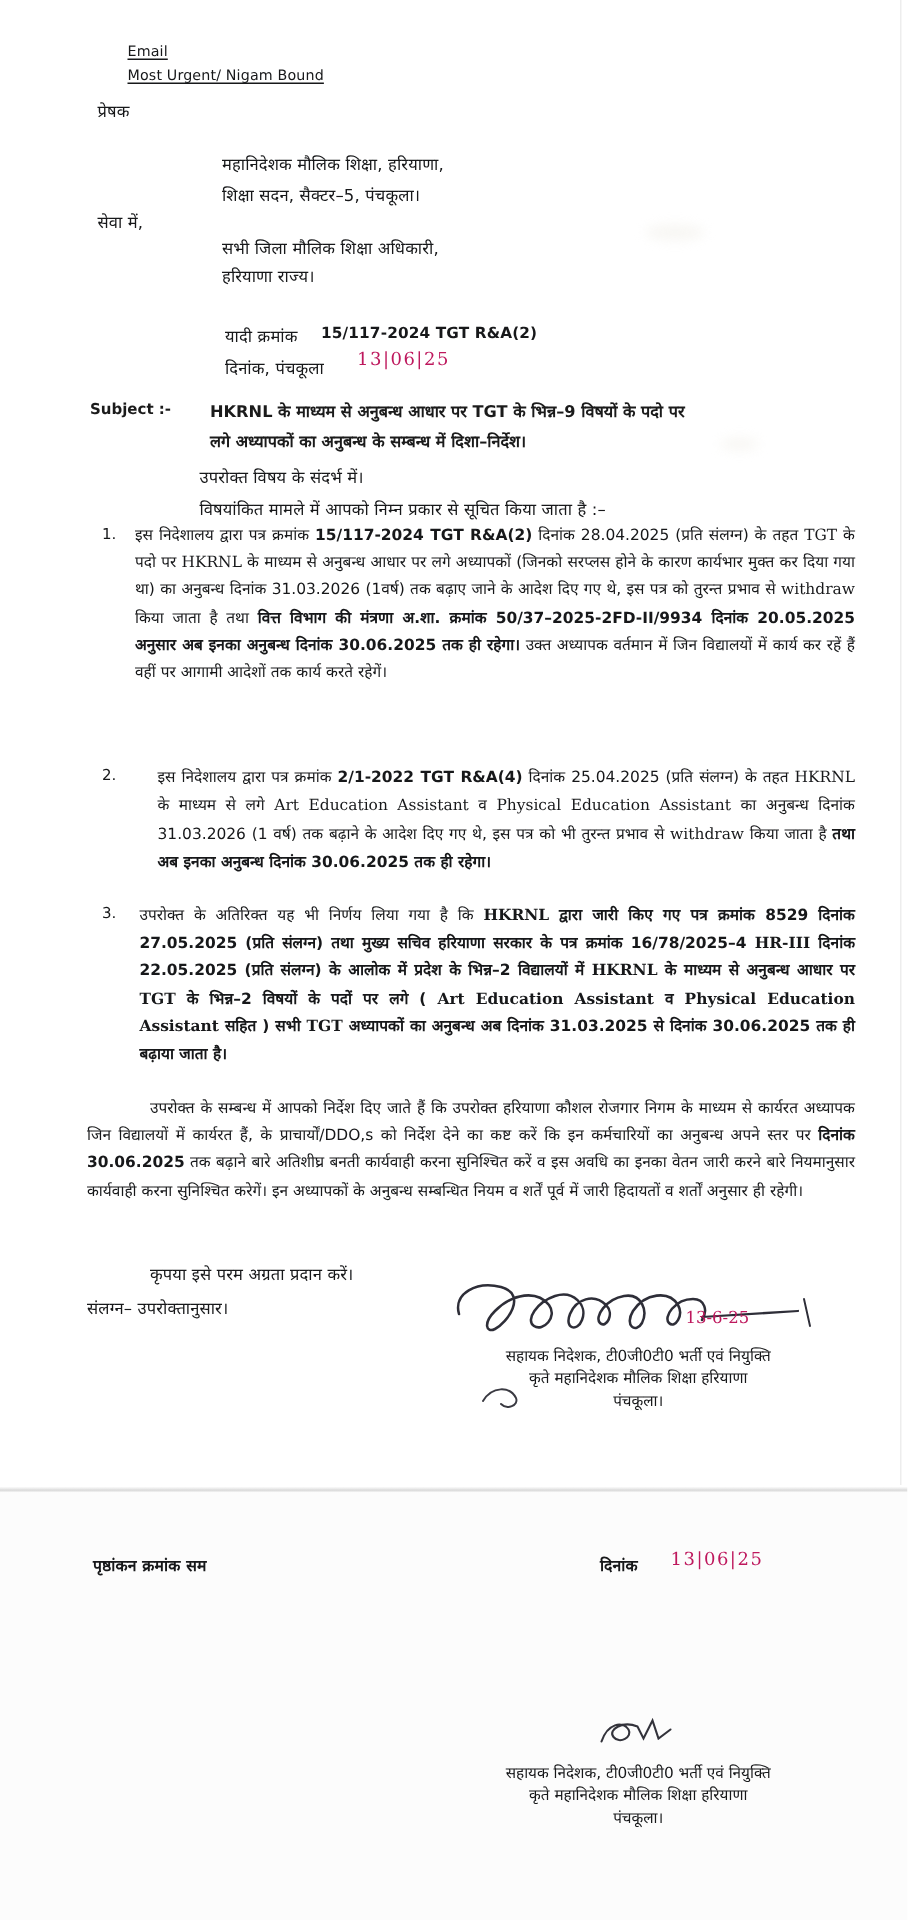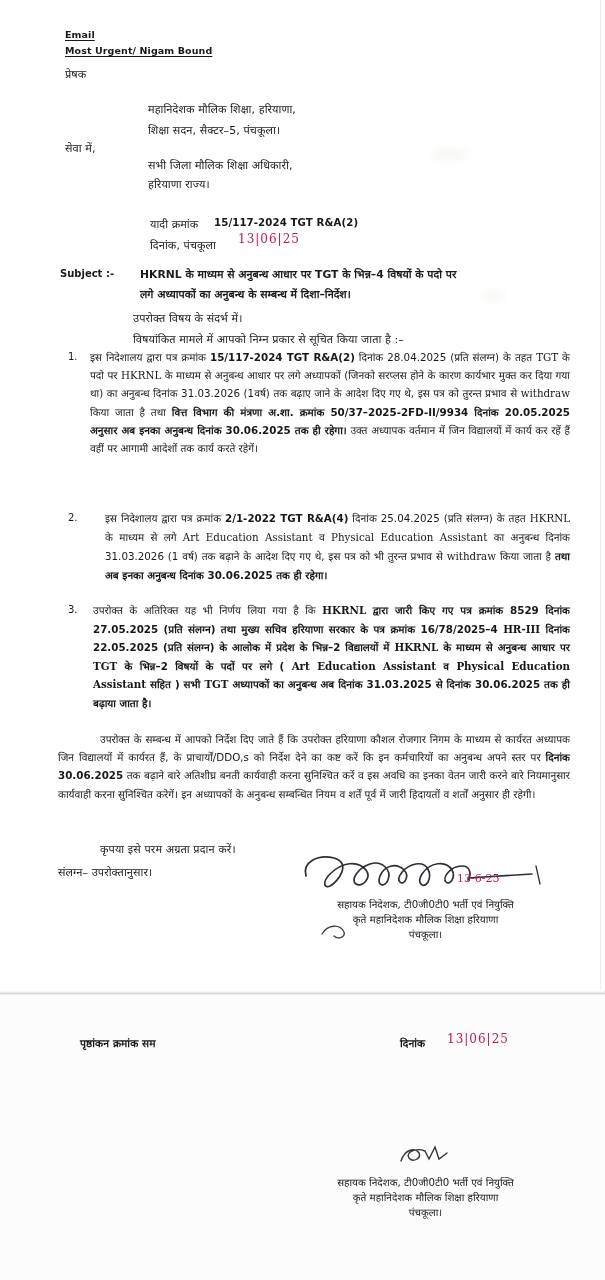--- a/index.html
+++ b/index.html
@@ -55,24 +55,25 @@
 
   
   .txt {
     position: absolute;
     font-family: "DejaVu Sans", "Liberation Sans", sans-serif;
     color: #17181a;
     white-space: pre;
     letter-spacing: 0.1px;
   }
   .hdr {
-    font-weight: bold;
+    font-weight: normal;
     font-size: 9.5px;
     text-decoration: underline;
     text-underline-offset: 1.5px;
+    margin-left: 20px;
   }
   .dev { font-size: 11px; }
   .b { font-weight: bold; }
 
   
   .para {
     position: absolute;
     font-size: 10.3px;
     line-height: 18.2px;
     color: #17181a;
@@ -157,21 +158,21 @@
     <div class="txt dev" style="left:65px; top:140px;">सेवा में,</div>
     <div class="txt dev" style="left:148px; top:157px;">सभी जिला मौलिक शिक्षा अधिकारी,</div>
     <div class="txt dev" style="left:148px; top:176px;">हरियाणा राज्य।</div>
 
     <div class="txt dev" style="left:150px; top:216px;">यादी क्रमांक</div>
     <div class="txt b" style="left:214px; top:217px; font-size:10.2px;">15/117-2024 TGT R&amp;A(2)</div>
     <div class="txt dev" style="left:150px; top:237px;">दिनांक, पंचकूला</div>
     <div class="hand" style="left:238px; top:232px;">13|06|25</div>
 
     <div class="subj-label" style="left:60px; top:268px;">Subject :-</div>
-    <div class="subj-body" style="left:140px; top:265px; width:430px;">HKRNL के माध्यम से अनुबन्ध आधार पर TGT के भिन्न–4 विषयों के पदो पर</div>
+    <div class="subj-body" style="left:140px; top:265px; width:430px;">HKRNL के माध्यम से अनुबन्ध आधार पर TGT के भिन्न–9 विषयों के पदो पर</div>
     <div class="subj-body" style="left:140px; top:285px; width:430px;">लगे अध्यापकों  का अनुबन्ध के सम्बन्ध में दिशा–निर्देश।</div>
 
     <div class="txt dev" style="left:133px; top:310px;">उपरोक्त विषय के संदर्भ में।</div>
     <div class="txt dev" style="left:133px; top:331px;">विषयांकित मामले में आपको निम्न प्रकार से सूचित किया जाता है :–</div>
 
     <div class="list-num" style="left:68px; top:351px;">1.</div>
     <div class="para" style="left:90px; top:348px; width:480px;">इस निदेशालय द्वारा पत्र क्रमांक <b>15/117-2024 TGT R&amp;A(2)</b> दिनांक 28.04.2025 (प्रति संलग्न) के तहत <span class="en">TGT</span> के पदो पर <span class="en">HKRNL</span> के माध्यम से अनुबन्ध आधार पर लगे अध्यापकों (जिनको सरप्लस होने के कारण कार्यभार मुक्त कर दिया गया था) का अनुबन्ध दिनांक 31.03.2026 (1वर्ष) तक बढ़ाए जाने के आदेश दिए गए थे, इस पत्र को तुरन्त प्रभाव से <span class="en">withdraw</span> किया जाता है तथा <b>वित्त विभाग की मंत्रणा अ.शा. क्रमांक 50/37–2025-2FD-II/9934 दिनांक 20.05.2025 अनुसार अब इनका अनुबन्ध दिनांक 30.06.2025 तक ही रहेगा।</b> उक्त अध्यापक वर्तमान में जिन विद्यालयों में कार्य कर रहें हैं वहीं पर आगामी आदेशों तक कार्य करते रहेगें।</div>
 
     <div class="list-num" style="left:68px; top:512px;">2.</div>
     <div class="para" style="left:105px; top:509px; width:465px; line-height:19px;">इस निदेशालय द्वारा पत्र क्रमांक <b>2/1-2022 TGT R&amp;A(4)</b> दिनांक 25.04.2025 (प्रति संलग्न) के तहत <span class="en">HKRNL</span> के माध्यम से लगे <span class="en">Art Education Assistant</span>  व <span class="en">Physical Education Assistant</span>  का अनुबन्ध दिनांक 31.03.2026 (1 वर्ष) तक बढ़ाने के आदेश दिए गए थे, इस पत्र को भी तुरन्त प्रभाव से <span class="en">withdraw</span> किया जाता है <b>तथा अब इनका अनुबन्ध दिनांक 30.06.2025 तक ही रहेगा।</b></div>
@@ -204,21 +205,21 @@
       <div>कृते महानिदेशक मौलिक शिक्षा हरियाणा</div>
       <div>पंचकूला।</div>
     </div>
   </div>
 
   <div class="page-sep"></div>
   <div class="edge-left"></div>
   <div class="edge-right"></div>
 
   <div class="page page-2">
-    <div class="txt dev b" style="left:80px; top:41px; font-size:10.5px;">पृष्ठांकन क्रमांक सम</div>
+    <div class="txt dev b" style="left:62px; top:41px; font-size:10.5px;">पृष्ठांकन क्रमांक सम</div>
     <div class="txt dev b" style="left:400px; top:41px; font-size:10.5px;">दिनांक</div>
     <div class="hand" style="left:447px; top:37px;">13|06|25</div>
 
 
     <svg class="signature" style="left:395px; top:148px;" width="60" height="26" viewBox="0 0 60 26">
       <path d="M6,18 C10,6 20,4 24,10 C27,15 18,20 14,15 C10,10 20,4 30,8 L34,16 L40,4 L44,16 L52,10" fill="none" stroke="#33333b" stroke-width="1.4" stroke-linecap="round"></path>
     </svg>
 
     <div class="sig-block" style="left:288px; top:168px; width:275px;">
       <div>सहायक निदेशक, टी0जी0टी0 भर्ती एवं नियुक्ति</div>

